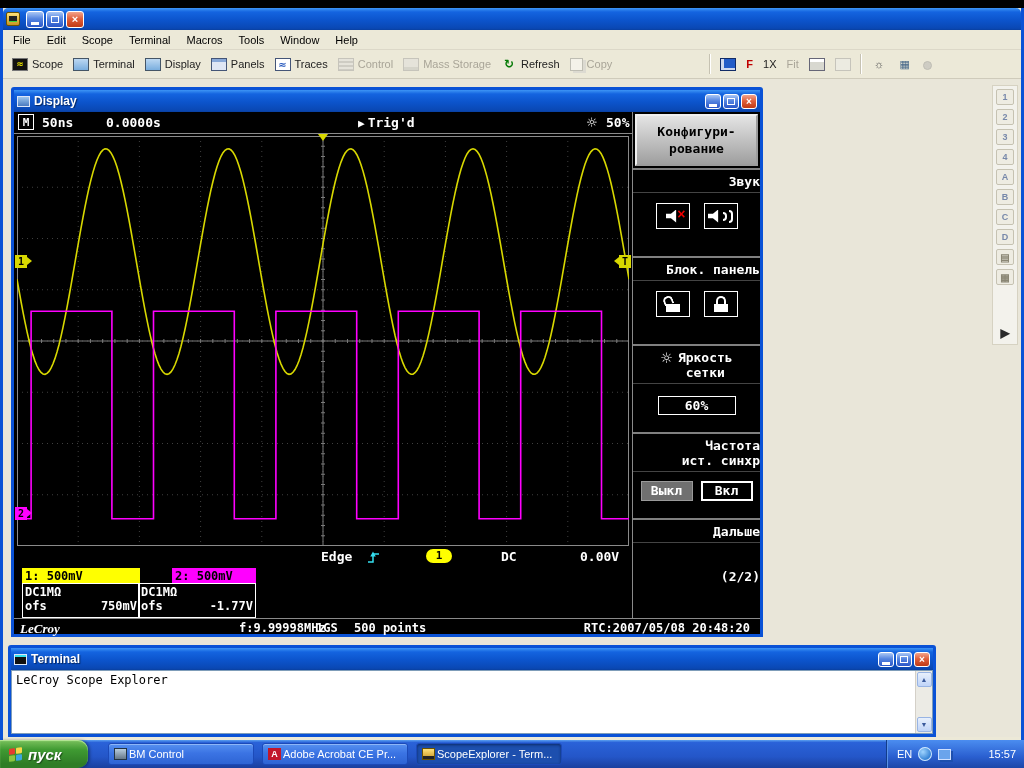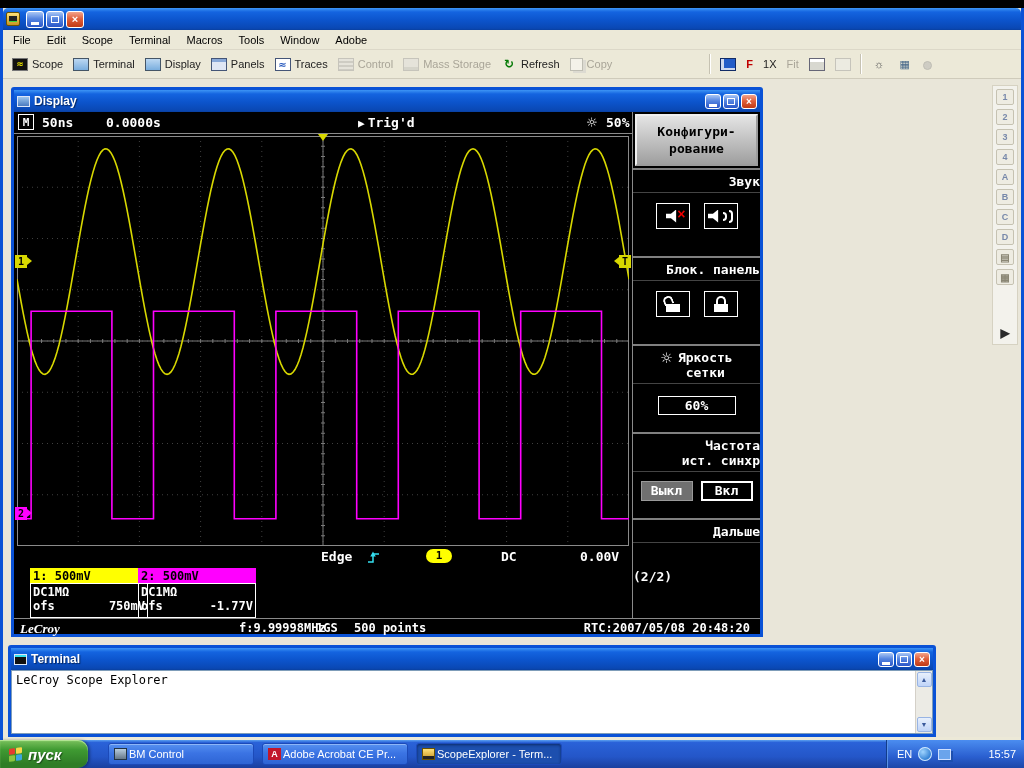--- a/index.html
+++ b/index.html
@@ -92,21 +92,21 @@
     border-top:4px solid transparent; border-bottom:4px solid transparent; }
   #marker-top { top:-2px; width:0; height:0; border-top:7px solid #d8d800; border-left:5px solid transparent; border-right:5px solid transparent; }
   #trig-row { position:absolute; left:0; top:436px; width:618px; height:18px; font:bold 13px "DejaVu Sans Mono",monospace; }
   #trig-row > * { position:absolute; top:1px; }
   .tg-type { left:307px; }
   .edge-glyph { left:355px; top:2px; }
   .src-badge { left:412px; width:26px; height:14px; background:#ffff00; color:#000; border-radius:7px;
     text-align:center; font-size:11px; line-height:14px; }
   .tg-coup { left:487px; } .tg-lvl { left:566px; }
   .ch-box { position:absolute; top:456px; width:118px; font:bold 12px "DejaVu Sans Mono",monospace; }
-  #ch1-box { left:16px; } #ch2-box { left:124px; }
+  #ch1-box { left:8px; } #ch2-box { left:124px; }
   .ch-head { height:15px; color:#000; padding:1px 3px 0; }
   .ch-body { height:35px; border:1px solid #fff; padding:1px 2px; color:#fff; }
   .ofs-row { display:flex; justify-content:space-between; }
   #scope-status { position:absolute; left:0; top:506px; width:746px; height:16px; border-top:1px solid #8a8a8a;
     font:bold 12px "DejaVu Sans Mono",monospace; }
   #scope-status > span { position:absolute; top:2px; }
   .brand { left:6px; font:bold italic 13px "Liberation Serif",serif; }
   .st-f { left:225px; } .st-sr { left:302px; } .st-pts { left:340px; } .st-rtc { right:10px; }
 
   
@@ -133,21 +133,21 @@
   .lock.open .shackle { left:-2px; transform:rotate(-22deg); }
   .lock .lock-body { position:absolute; bottom:0; left:1px; width:14px; height:8px; background:#fff; }
   .sm-bright-head { display:flex; align-items:flex-start; justify-content:center; gap:5px; padding-top:4px; border-bottom:1px solid #444; padding-bottom:3px; }
   .bright-icon { font-family:"DejaVu Sans",sans-serif; font-size:14px; }
   .sm-value { width:78px; height:19px; border:1px solid #fff; background:#000; margin:12px auto 0;
     text-align:center; line-height:18px; }
   .sm-toggles { display:flex; justify-content:center; gap:8px; margin-top:9px; }
   .sm-toggle { width:52px; height:20px; font:bold 13px "DejaVu Sans Mono",monospace; text-align:center; line-height:18px; }
   .sm-toggle.off { background:#707070; color:#fff; border:1px solid #9a9a9a; }
   .sm-toggle.on { background:#000; color:#fff; border:2px solid #fff; line-height:16px; }
-  .sm-page { text-align:left; margin-top:26px; }
+  .sm-page { text-align:right; margin-top:26px; }
 
   
   #side-strip { position:absolute; right:3px; top:6px; width:26px; padding:3px 0; background:#f3f2ec;
     border:1px solid #d6d2c2; display:flex; flex-direction:column; align-items:center; gap:4px; }
   .strip-btn { width:18px; height:16px; border:1px solid #c6c2b2; background:#eeece2; color:#7788aa;
     font:bold 9px "Liberation Sans",sans-serif; display:flex; align-items:center; justify-content:center; border-radius:2px; }
   .strip-browse,.strip-report { color:#8a8674; font-size:10px; }
   .strip-play { border:none; background:none; color:#2a2a2a; font-size:12px; margin-top:36px; }
 
   
@@ -212,21 +212,21 @@
       </span>
     </div>
     <div id="menu-bar">
         <span class="menu-item">File</span>
         <span class="menu-item">Edit</span>
         <span class="menu-item">Scope</span>
         <span class="menu-item">Terminal</span>
         <span class="menu-item">Macros</span>
         <span class="menu-item">Tools</span>
         <span class="menu-item">Window</span>
-        <span class="menu-item">Adobe</span>
+        <span class="menu-item">Help</span>
       </div>
     <div id="toolbar">
         <span class="tb-btn">
           <span class="ticon ticon-scope"></span>
           <span class="tb-label">Scope</span>
         </span>
         <span class="tb-btn">
           <span class="ticon ticon-terminal"></span>
           <span class="tb-label">Terminal</span>
         </span>
@@ -453,21 +453,21 @@
             <div class="ch-head" id="ch1-head" style="background: rgb(255, 255, 0);">1: 500mV</div>
             <div class="ch-body">
               <div>DC1MΩ</div>
               <div class="ofs-row">
                 <span>ofs</span>
                 <span>750mV</span>
               </div>
             </div>
           </div>
           <div class="ch-box" id="ch2-box">
-            <div class="ch-head" id="ch2-head" style="background: rgb(255, 0, 255);">2: 500mV</div>
+            <div class="ch-head" id="ch2-head" style="background: rgb(255, 0, 255); margin-left: 34px;">2: 500mV</div>
             <div class="ch-body">
               <div>DC1MΩ</div>
               <div class="ofs-row">
                 <span>ofs</span>
                 <span>-1.77V</span>
               </div>
             </div>
           </div>
 
           <div id="scope-status">

